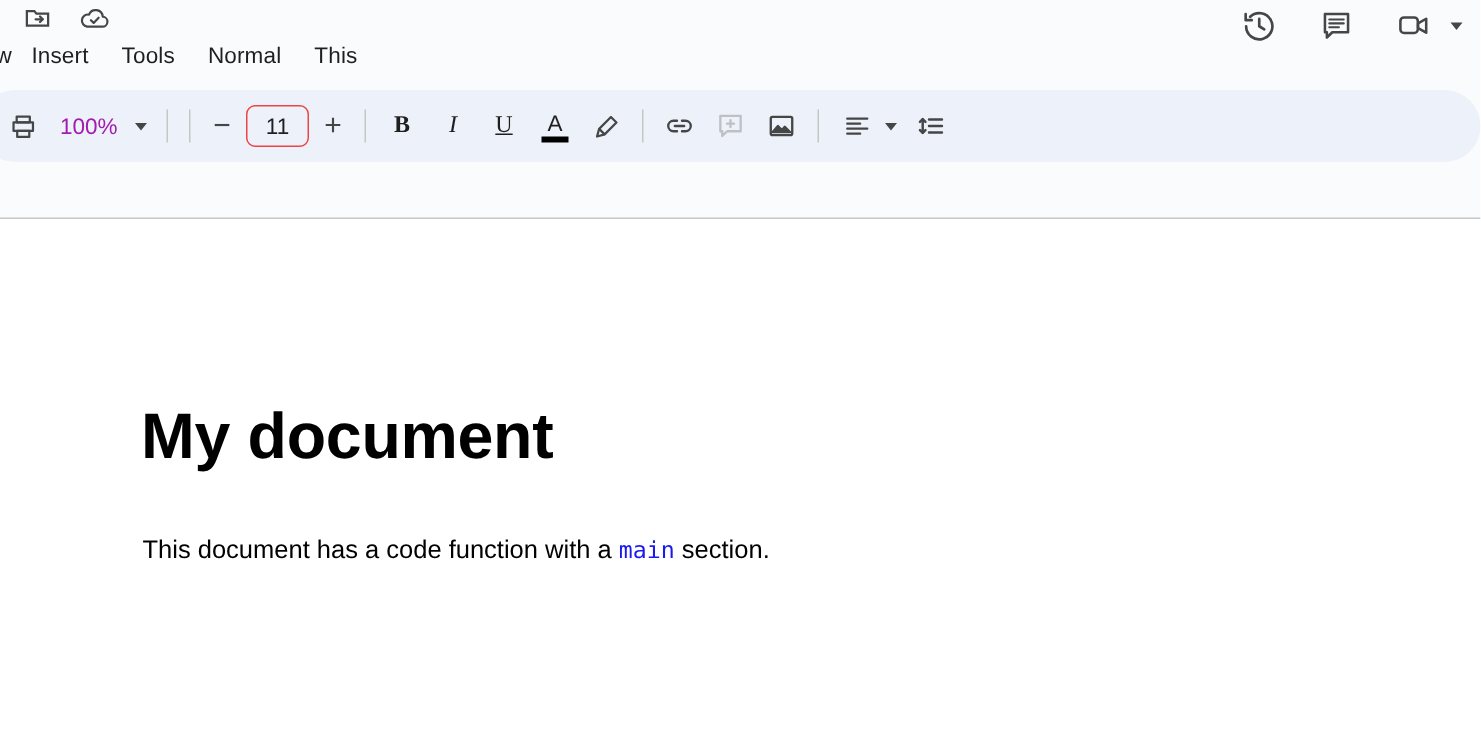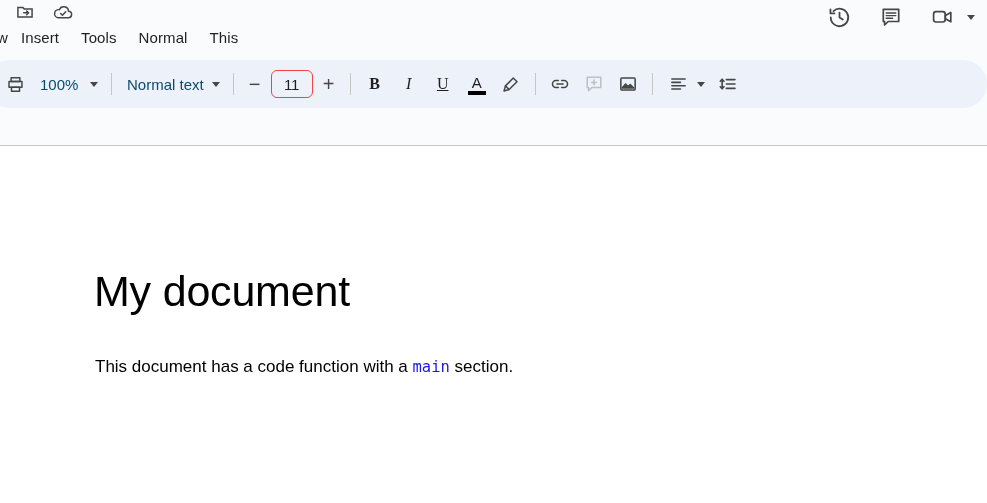--- a/index.html
+++ b/index.html
@@ -125,21 +125,21 @@
     margin: 0 7px;
     flex: none;
   }
   .tb-dropdown {
     display: flex;
     align-items: center;
     height: 34px;
     border-radius: 6px;
     padding: 0 6px 0 8px;
     gap: 4px;
-    color: #0c4a6e;
+    color: #a21caf;
     font-size: 15px;
     white-space: nowrap;
   }
   .zoom-value { min-width: 42px; }
   .style-value { }
   .font-value { width: 72px; }
   .caret {
     width: 0; height: 0;
     border-left: 4.5px solid transparent;
     border-right: 4.5px solid transparent;
@@ -205,21 +205,21 @@
     left: 0; right: 0; top: 0;
     padding: 0;
   }
   .doc-title {
     position: absolute;
     left: 94px;
     top: 122px;
     font-size: 43px;
     line-height: 1.1;
     color: #000000;
-    font-weight: 400;
+    font-weight: 700;
     letter-spacing: -0.2px;
     white-space: nowrap;
   }
   .doc-para {
     position: absolute;
     left: 95px;
     top: 210px;
     font-size: 17px;
     color: #000000;
     line-height: 1.35;
@@ -299,24 +299,20 @@
       </span>
     </div>
 
     <div class="tb-dropdown">
       <span class="zoom-value">100%</span>
       <span class="caret"></span>
     </div>
 
     <div class="tb-sep"></div>
 
-    <div class="tb-dropdown">
-      <span class="style-value">Normal text</span>
-      <span class="caret"></span>
-    </div>
 
     <div class="tb-sep"></div>
 
 
     <div class="fontsize-group">
       <div class="fs-step">−</div>
       <div class="fs-box">11</div>
       <div class="fs-step">+</div>
     </div>
 

